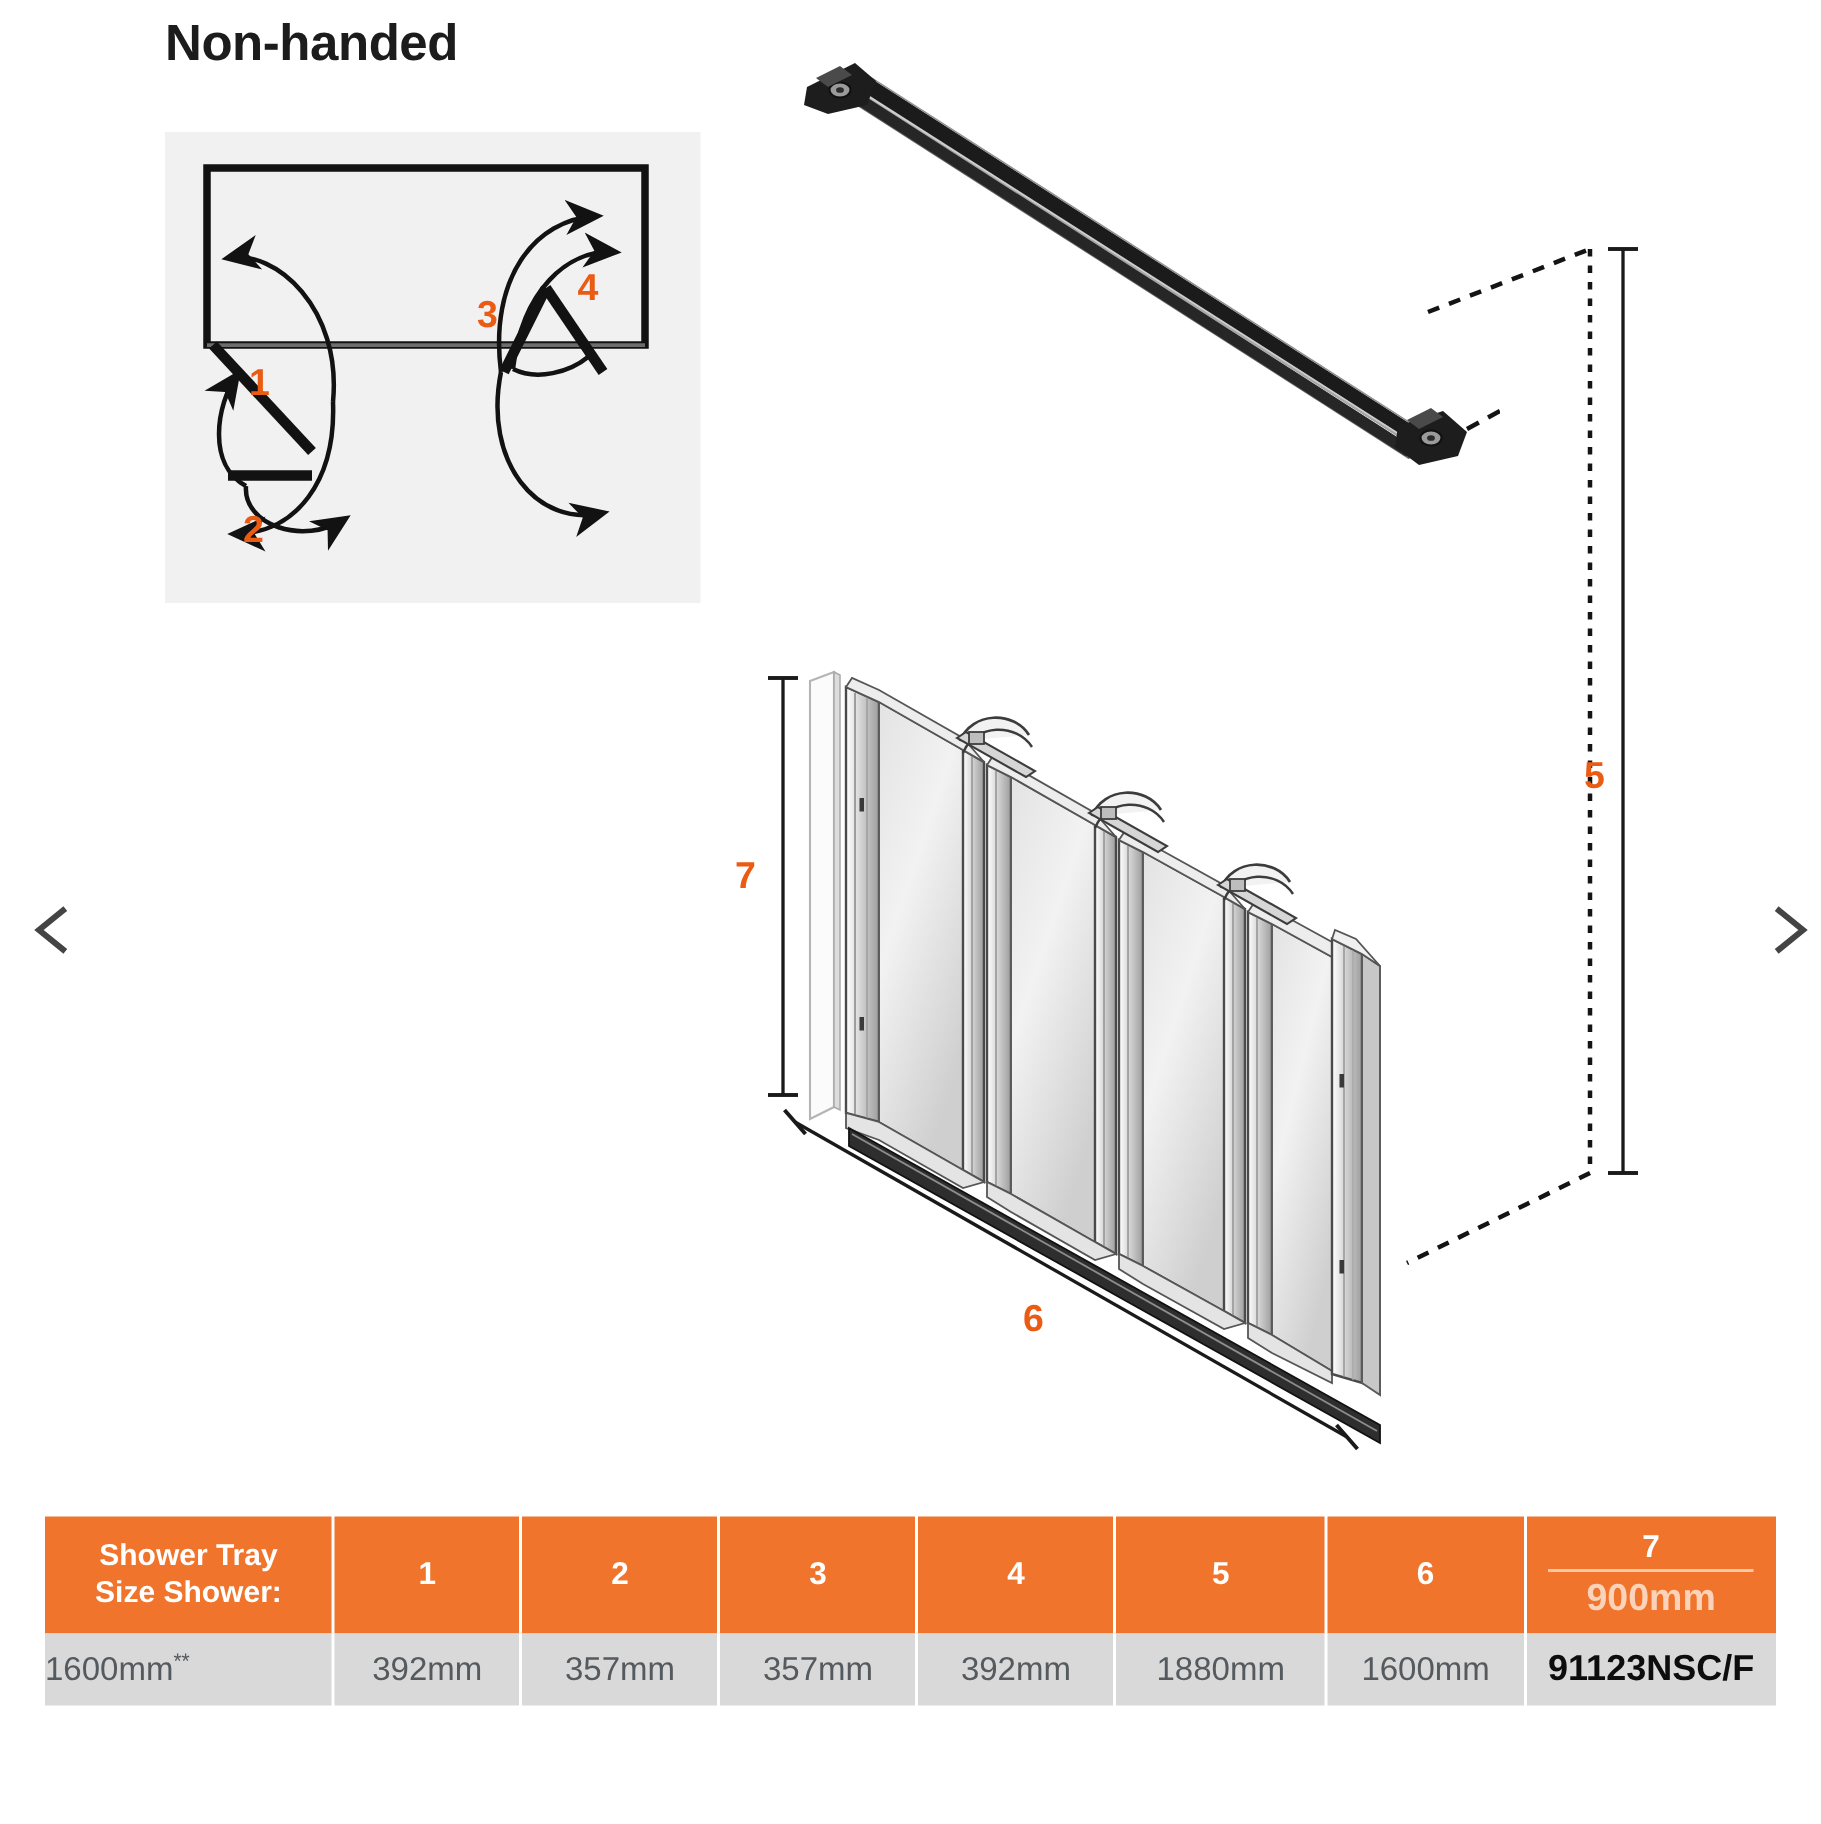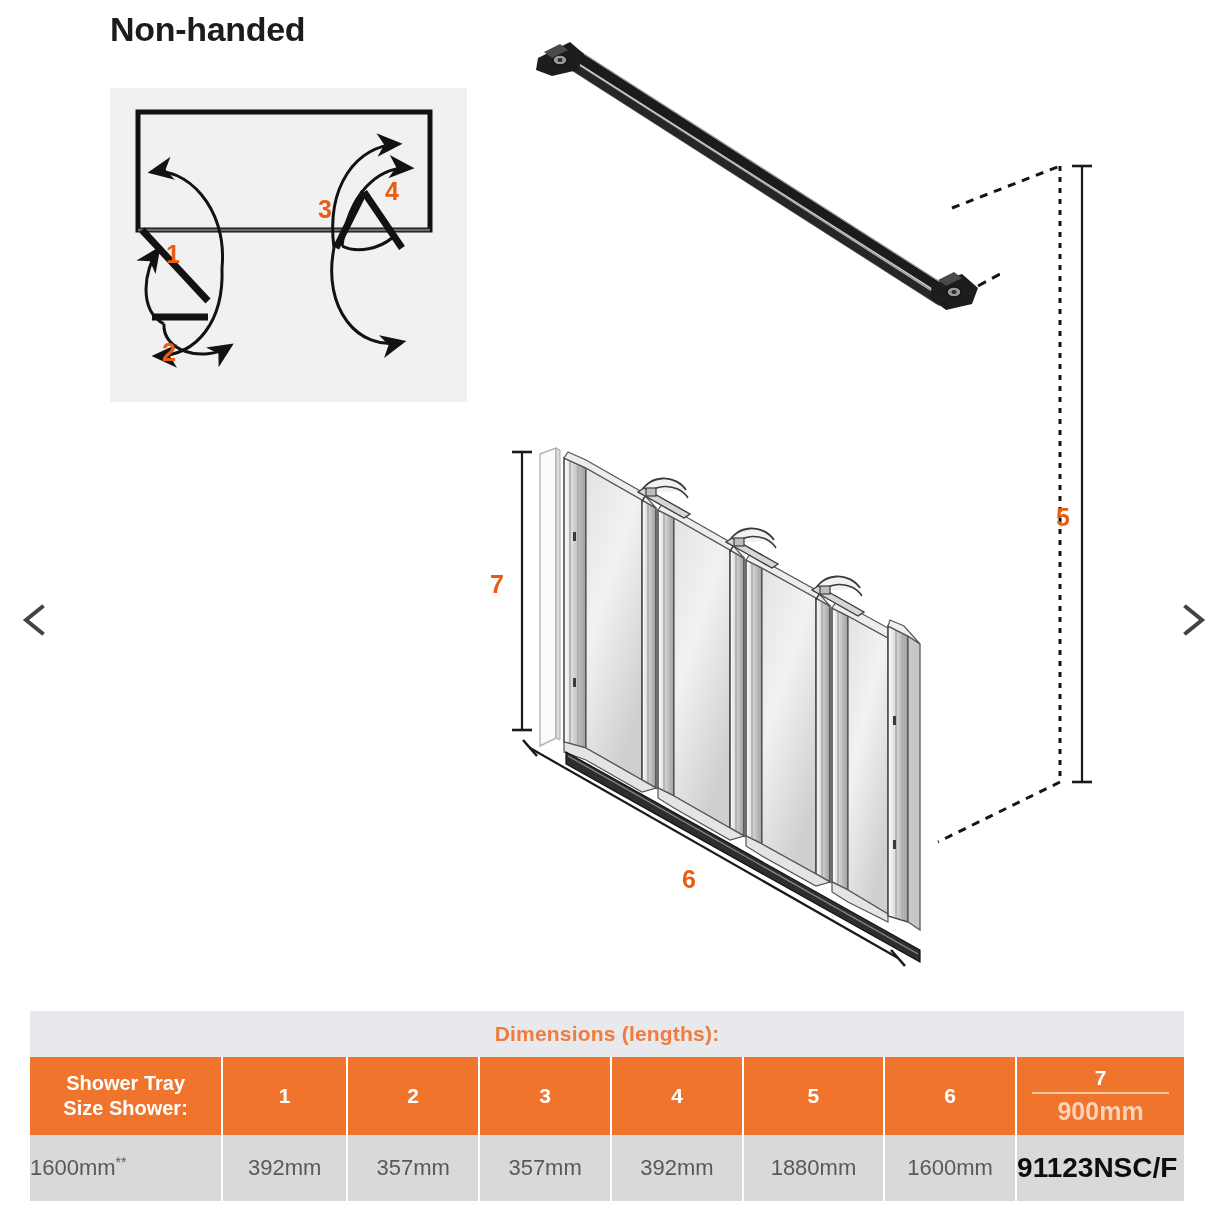--- a/index.html
+++ b/index.html
@@ -154,31 +154,31 @@
     color: #fbd3ba;
     padding-top: 4px;
     line-height: 1.1;
   }
   .val-cell {
     background: #d9d9d9;
     color: #555a5e;
     font-size: 22px;
     text-align: center;
     vertical-align: middle;
-    height: 66px;
+    height: 48px;
   }
   .val-cell.tray {
     text-align: left;
     padding-left: 14px;
   }
   .val-cell.code {
     color: #0d0d0d;
     font-weight: bold;
-    font-size: 28px;
-    text-align: left;
+    font-size: 24px;
+    text-align: center;
     padding-left: 14px;
     white-space: nowrap;
     overflow: hidden;
   }
   .sup {
     font-size: 14px;
     vertical-align: super;
   }
 </style>
 </head>
@@ -392,23 +392,20 @@
     </g>
   </svg>
 </div>
 
 <div id="dim-label-7" class="dim-label">7</div>
 <div id="dim-label-6" class="dim-label">6</div>
 <div id="dim-label-5" class="dim-label">5</div>
 
 <table id="dimensions-table">
   <tbody>
-      <tr>
-    <td class="tbl-banner" colspan="8">Dimensions (lengths):</td>
-  </tr>
   <tr>
     <th class="hdr-cell tray" style="width:193px">
       <div>Shower Tray</div>
       <div>Size Shower:</div>
     </th>
     <th class="hdr-cell" style="width:124px">1</th>
     <th class="hdr-cell" style="width:131px">2</th>
     <th class="hdr-cell" style="width:131px">3</th>
     <th class="hdr-cell" style="width:131px">4</th>
     <th class="hdr-cell" style="width:140px">5</th>

